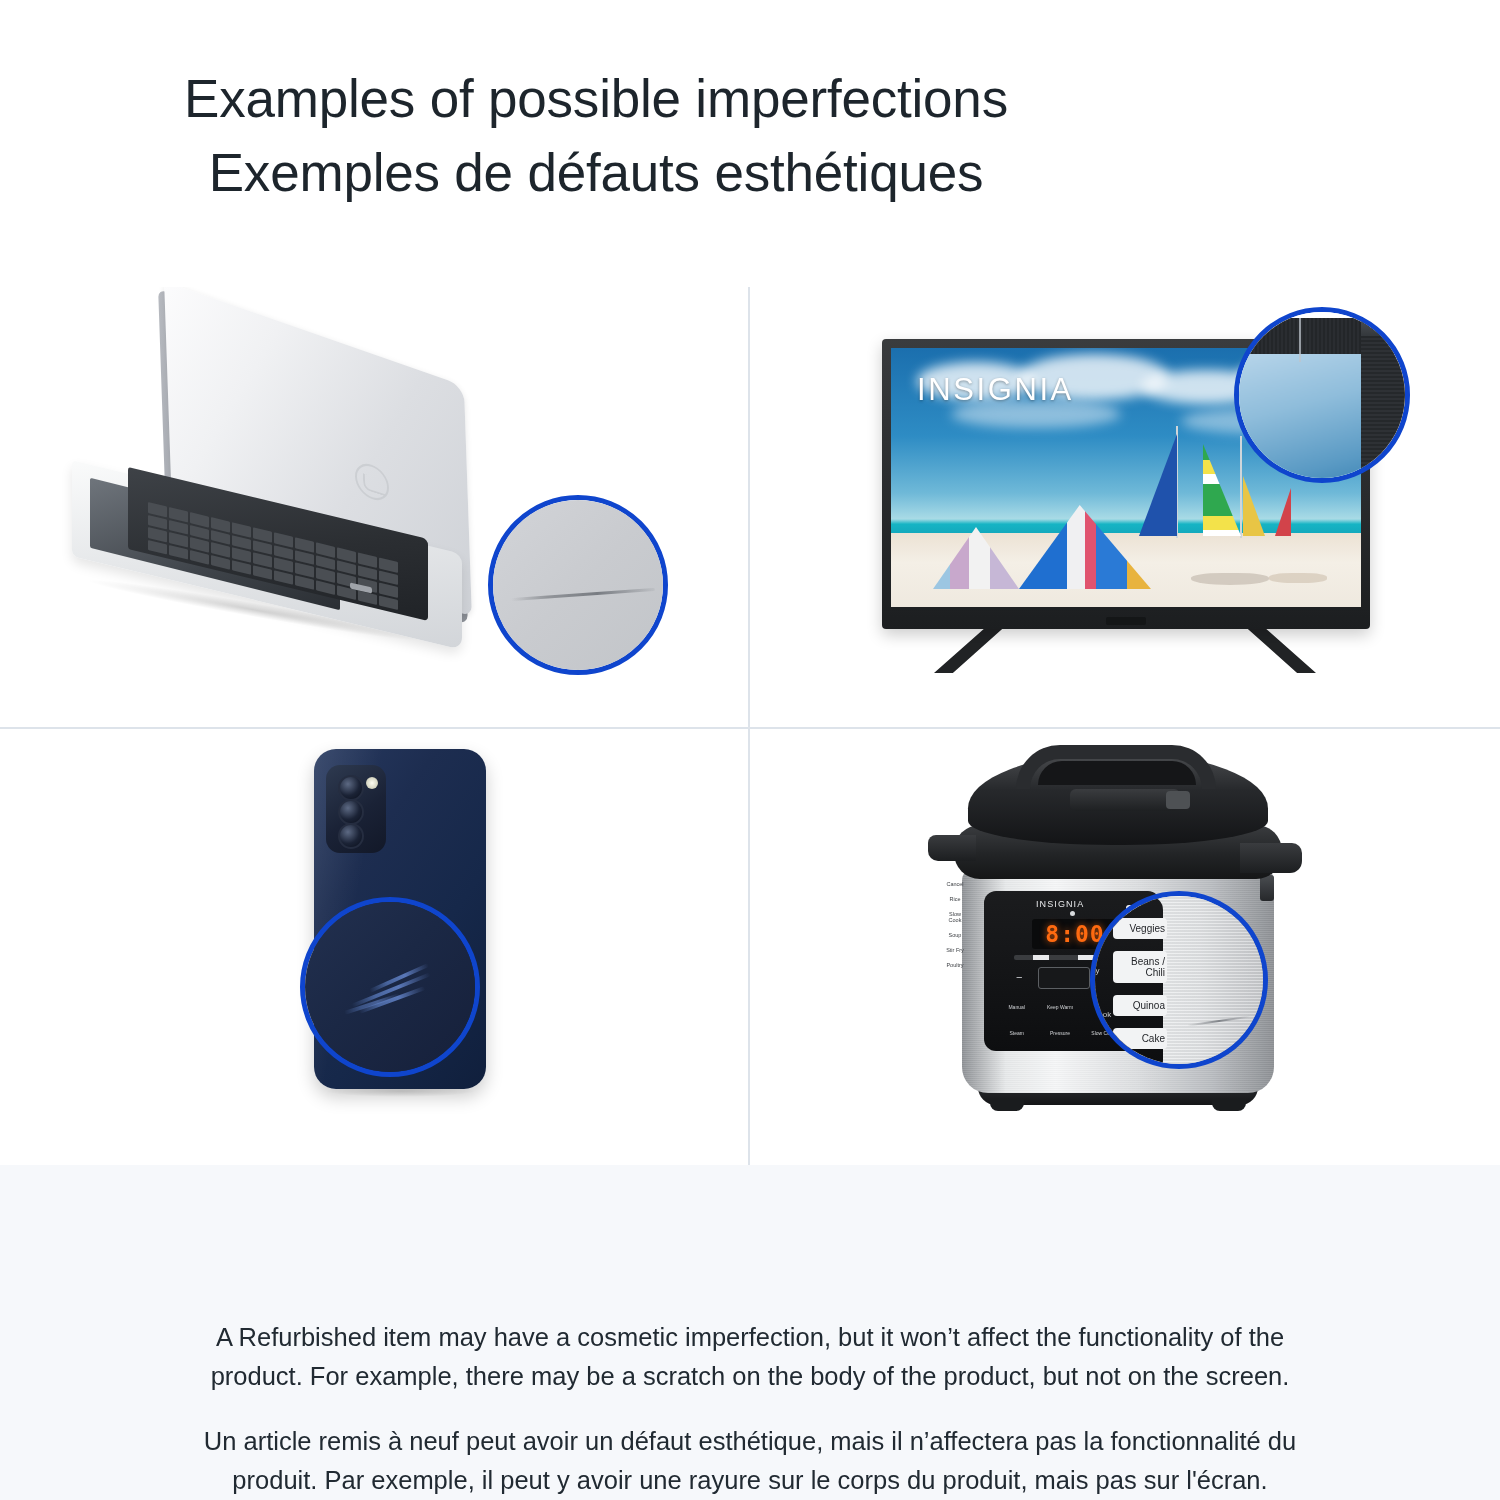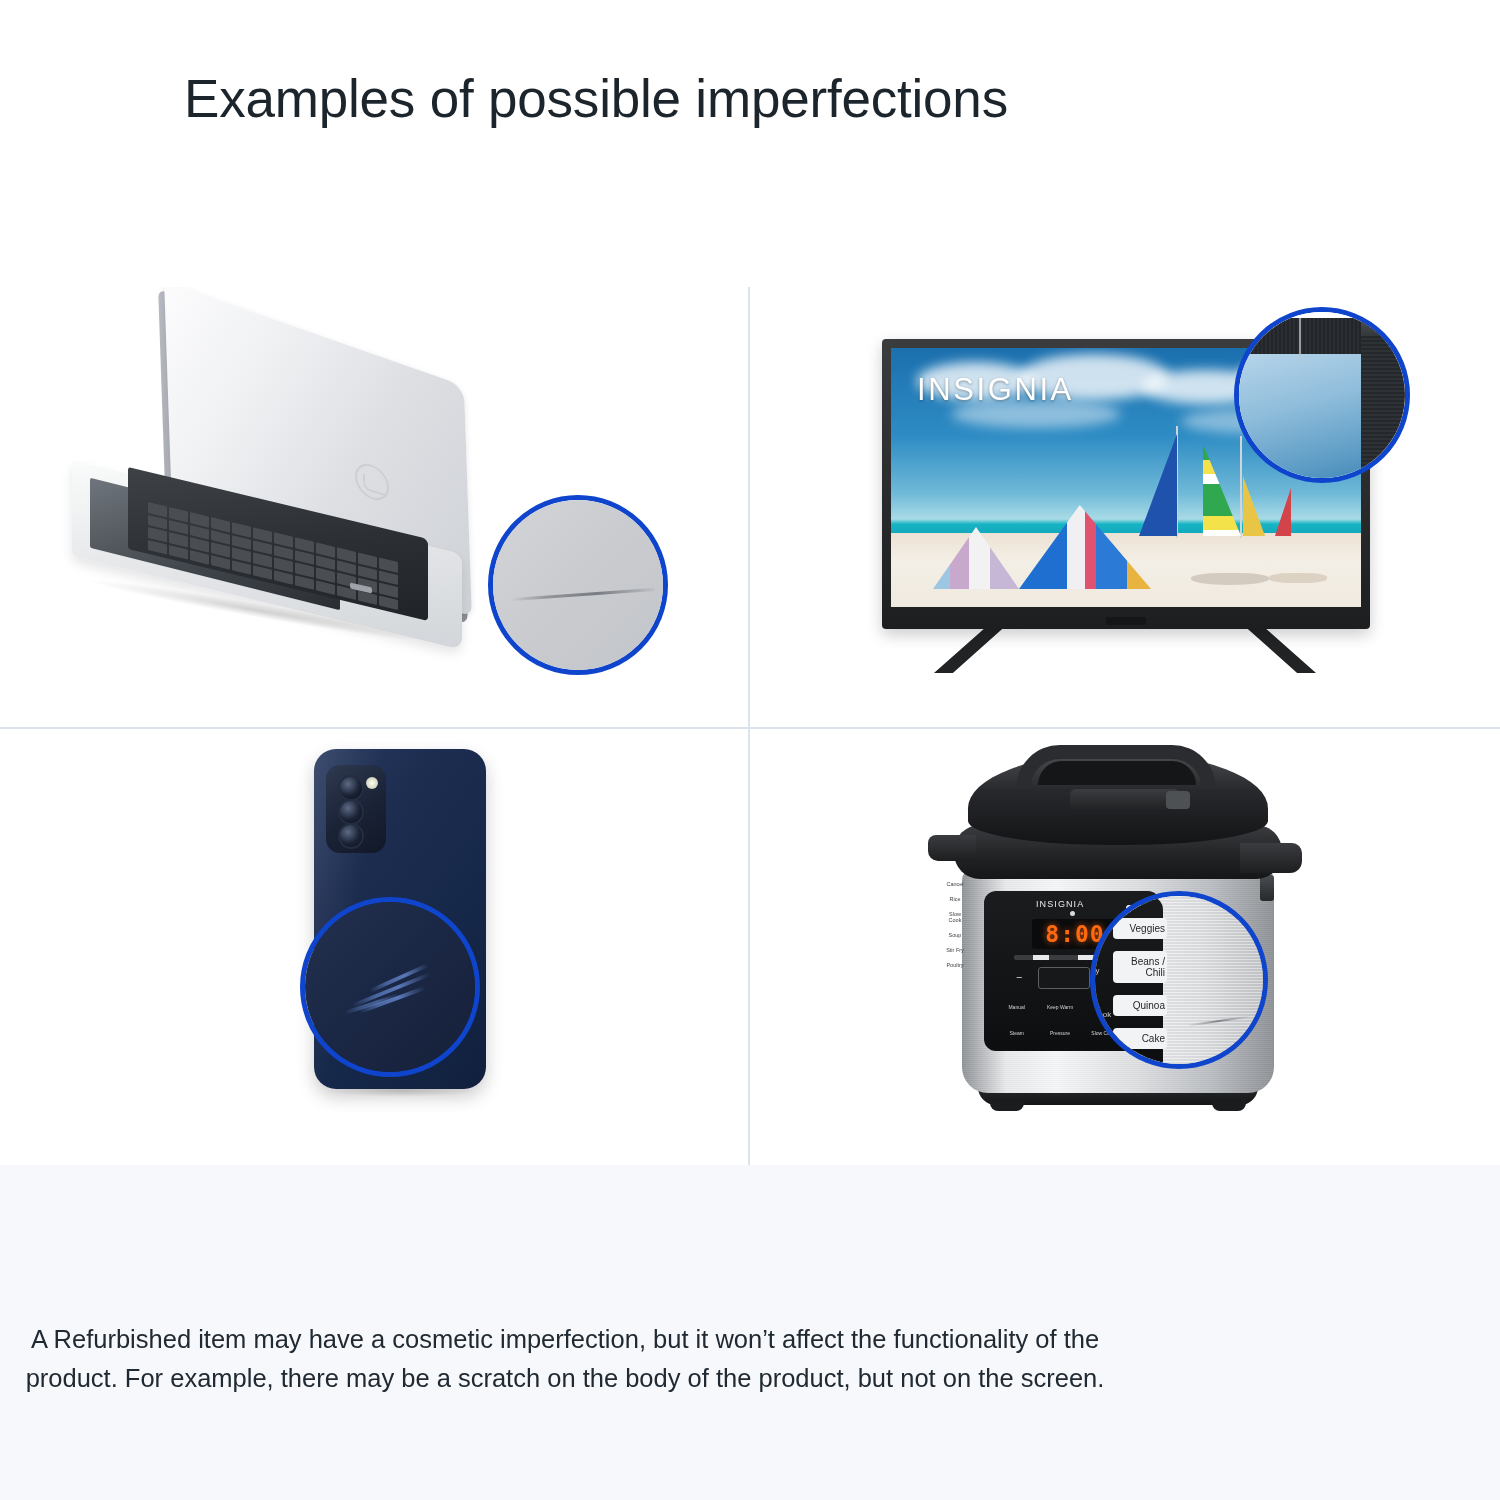--- a/index.html
+++ b/index.html
@@ -268,33 +268,34 @@
     display:flex; flex-direction:column; gap:12px; }
   .mag-ck-btns div { background:#f2f3f4; color:#24262a; font-size:10px; border-radius:4px;
     text-align:right; padding:5px 2px; line-height:1.1; }
   .mag-ck-lbl { position:absolute; color:#c9cbce; font-size:8px; }
   .mag-ck-scratch { position:absolute; left:92px; top:124px; width:64px; height:2px;
     background: linear-gradient(90deg, rgba(120,124,130,0), rgba(108,112,118,.8), rgba(120,124,130,0));
     transform: rotate(-8deg); }
 
   
   .footer { position:absolute; left:0; top:1165px; width:1500px; height:335px;
-            background:#f6f8fb; display:flex; 
-            align-items:center; justify-content:space-between; padding-top:52px; }
+            background:#f6f8fb; display:flex; flex-direction:column;
+            align-items:center; justify-content:flex-end; padding-top:52px; }
   .para { width: 1130px; text-align:center; color:#212a32;
           font-size: 25.5px; line-height: 39px; font-weight: 400; }
   .para.fr { margin-top: 26px; }
 </style>
 </head>
 <body>
 
 <div class="page">
 
   <div class="header">
     <div class="title-line">Examples of possible imperfections</div>
+    <div class="title-line">Exemples de défauts esthétiques</div>
   </div>
 
   <div class="grid">
 
     <div class="cell cell-tl">
       <div class="laptop-wrap">
         <div class="laptop-shadow"></div>
         <div class="lid-edge"></div>
         <div class="lid"></div>
         <div class="lid-logo"></div>
@@ -498,15 +499,16 @@
         </div>
       </div>
     </div>
 
     <div class="divider-v"></div>
     <div class="divider-h"></div>
   </div>
 
   <div class="footer">
     <p class="para en">A Refurbished item may have a cosmetic imperfection, but it won’t affect the functionality of the product. For example, there may be a scratch on the body of the product, but not on the screen.</p>
+    <p class="para fr">Un article remis à neuf peut avoir un défaut esthétique, mais il n’affectera pas la fonctionnalité du produit. Par exemple, il peut y avoir une rayure sur le corps du produit, mais pas sur l'écran.</p>
   </div>
 
 </div>
 
 </body></html>

